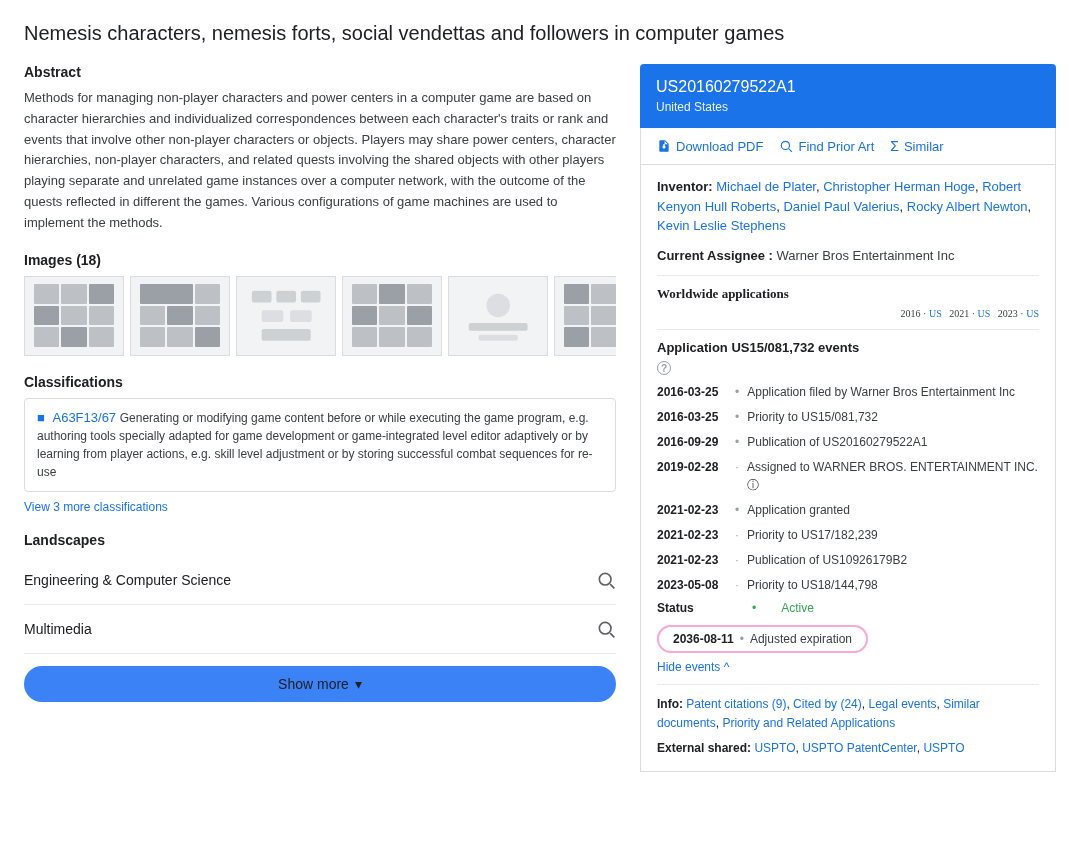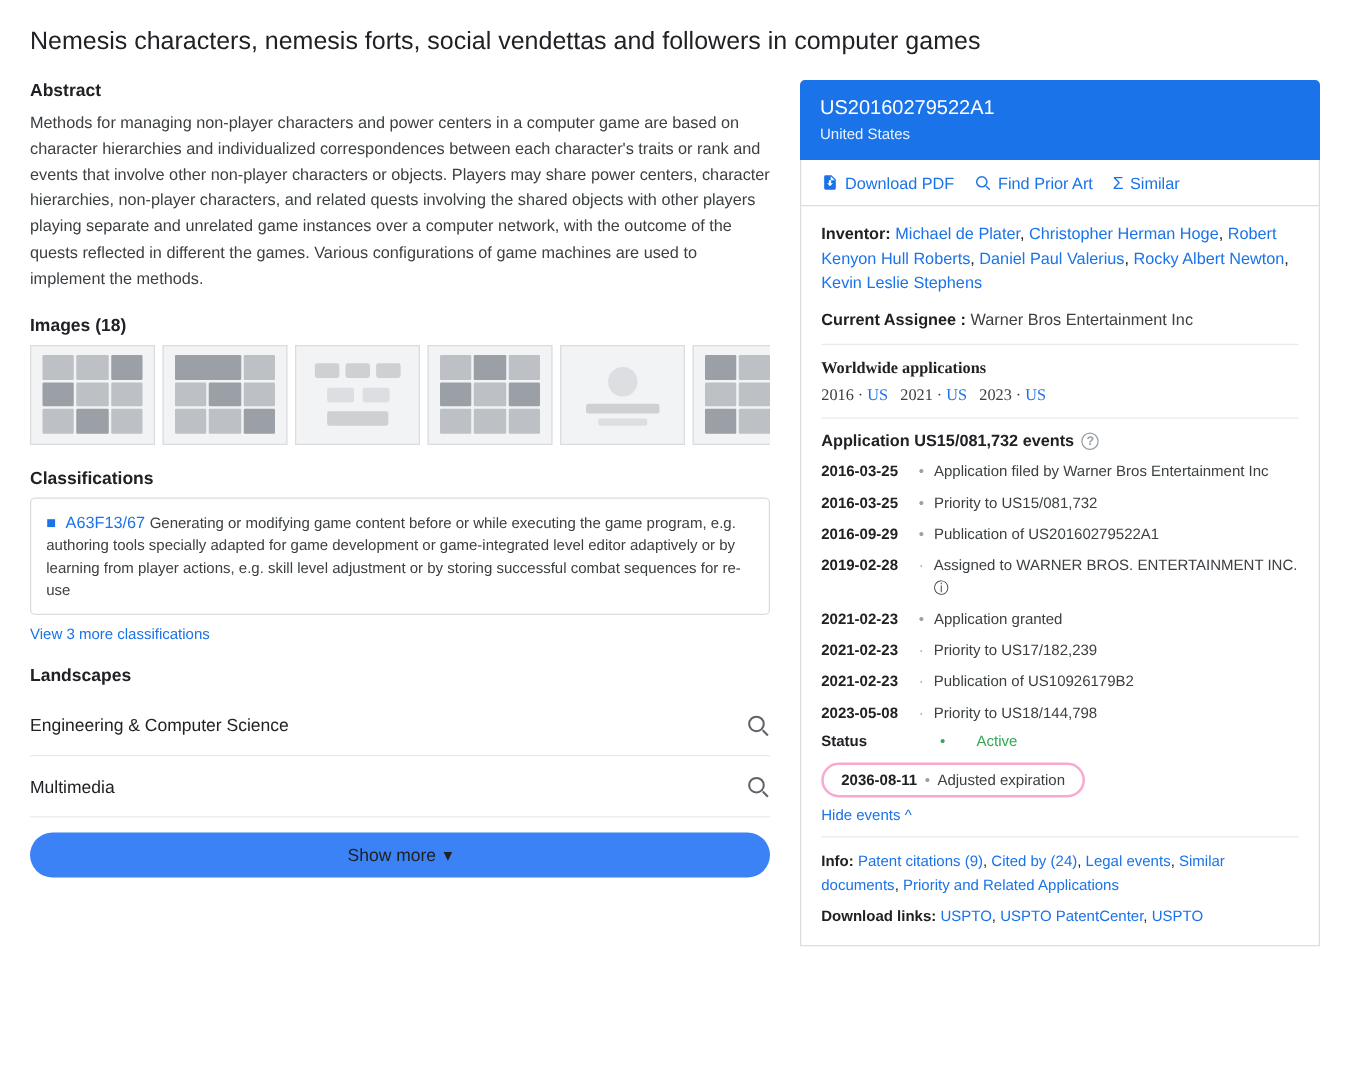--- a/index.html
+++ b/index.html
@@ -196,37 +196,39 @@
     .worldwide-section {
       margin-bottom: 10px;
       font-family: Liberation Serif, serif;
     }
     .worldwide-title {
       font-weight: 700;
       font-size: 13px;
       margin-bottom: 6px;
     }
     .worldwide-years {
-      font-size: 13px;
+      font-size: 10px;
       color: #3c4043;
+      text-align: right;
     }
     .worldwide-years a {
       color: #1a73e8;
       text-decoration: none;
     }
     .events-section {
       margin-top: 10px;
     }
     .events-title {
       font-weight: 700;
       font-size: 13px;
       margin-bottom: 8px;
       display: flex;
-      align-items: flex-end;
+      align-items: flex-start;
       gap: 6px;
+      flex-direction: column;
     }
     .event-row {
       display: flex;
       gap: 8px;
       margin-bottom: 7px;
       font-size: 12px;
       line-height: 1.5;
     }
     .event-date {
       font-weight: 700;
@@ -593,21 +595,21 @@
           <span class="info-label">Info:</span>
           <span> </span>
           <a>Patent citations (9)</a>,
           <a>Cited by (24)</a>,
           <a>Legal events</a>,
           <a>Similar documents</a>,
           <a>Priority and Related Applications</a>
         </div>
 
         <div class="external-links-row">
-          <span class="info-label">Download links:</span>
+          <span class="info-label">External shared:</span>
           <span> </span>
           <a>USPTO</a>,
           <a>USPTO PatentCenter</a>,
           <a>USPTO</a>
         </div>
 
       </div>
     </div>
 
   </div>

